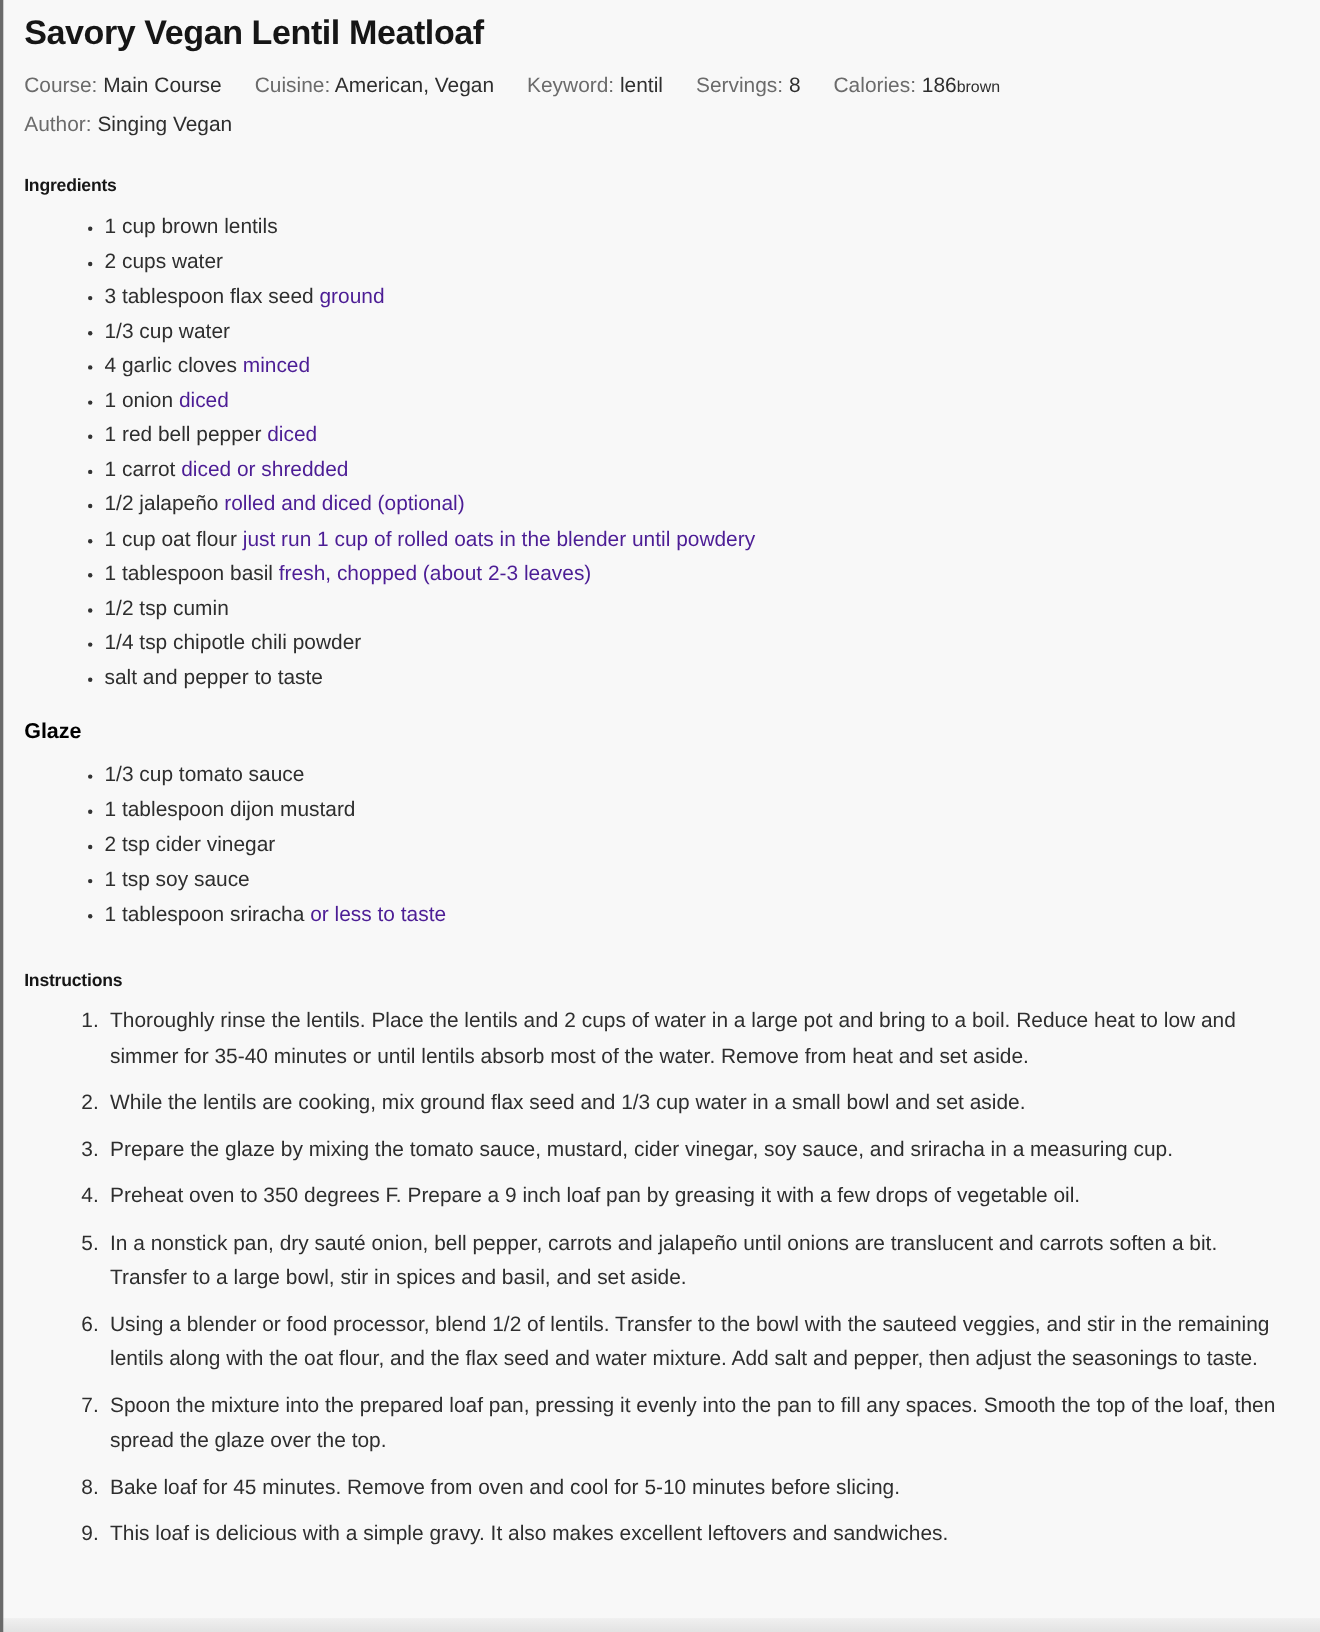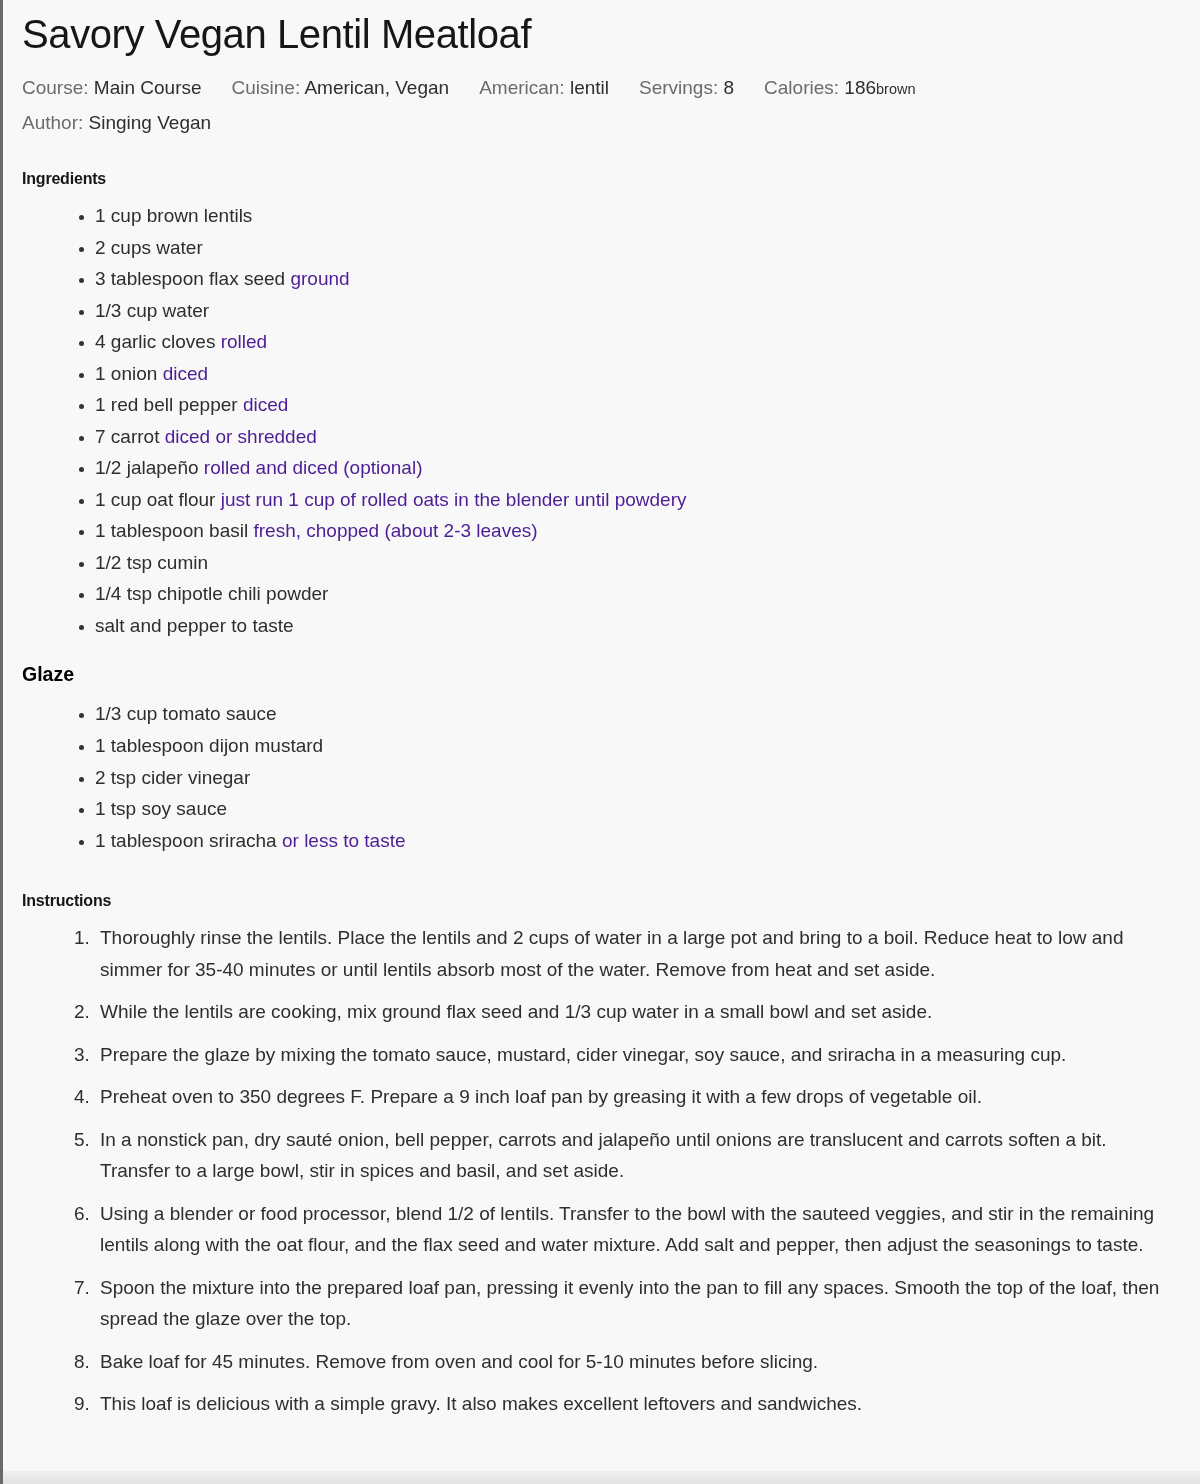--- a/index.html
+++ b/index.html
@@ -19,22 +19,22 @@
     position: absolute;
     left: 0; top: 0;
     width: 3px; height: 100%;
     background: #6a6a6a;
     z-index: 5;
   }
   .page {
     padding: 8px 24px 0 22px;
   }
   h1.title {
-    font-size: 40px;
-    font-weight: 400;
+    font-size: 31px;
+    font-weight: 700;
     letter-spacing: -0.4px;
     color: #161616;
     margin: 4px 0 20px 0;
   }
   .meta-row {
     display: flex;
     flex-wrap: wrap;
     gap: 0 30px;
     font-size: 19px;
     margin: 0 0 13px 0;
@@ -85,21 +85,21 @@
 <main class="page">
 
   <h1 class="title">Savory Vegan Lentil Meatloaf</h1>
 
   <div class="meta-row">
 
       <span class="meta-item"><span class="meta-label">Course:</span> <span class="meta-value">Main Course</span></span>
 
       <span class="meta-item"><span class="meta-label">Cuisine:</span> <span class="meta-value">American, Vegan</span></span>
 
-      <span class="meta-item"><span class="meta-label">American:</span> <span class="meta-value">lentil</span></span>
+      <span class="meta-item"><span class="meta-label">Keyword:</span> <span class="meta-value">lentil</span></span>
 
       <span class="meta-item"><span class="meta-label">Servings:</span> <span class="meta-value">8</span></span>
 
       <span class="meta-item"><span class="meta-label">Calories:</span> <span class="meta-value">186</span><span class="meta-suffix">brown</span></span>
     </div>
 
   <div class="meta-row">
     <span class="meta-item"><span class="meta-label">Author:</span> <span class="meta-value">Singing Vegan</span></span>
   </div>
 
@@ -108,27 +108,27 @@
   <ul class="ingredient-list">
 
       <li><span class="ing-text">1 cup brown lentils</span> </li>
 
       <li><span class="ing-text">2 cups water</span> </li>
 
       <li><span class="ing-text">3 tablespoon flax seed</span> <span class="note">ground</span></li>
 
       <li><span class="ing-text">1/3 cup water</span> </li>
 
-      <li><span class="ing-text">4 garlic cloves</span> <span class="note">rolled</span></li>
+      <li><span class="ing-text">4 garlic cloves</span> <span class="note">minced</span></li>
 
       <li><span class="ing-text">1 onion</span> <span class="note">diced</span></li>
 
       <li><span class="ing-text">1 red bell pepper</span> <span class="note">diced</span></li>
 
-      <li><span class="ing-text">7 carrot</span> <span class="note">diced or shredded</span></li>
+      <li><span class="ing-text">1 carrot</span> <span class="note">diced or shredded</span></li>
 
       <li><span class="ing-text">1/2 jalapeño</span> <span class="note">rolled and diced (optional)</span></li>
 
       <li><span class="ing-text">1 cup oat flour</span> <span class="note">just run 1 cup of rolled oats in the blender until powdery</span></li>
 
       <li><span class="ing-text">1 tablespoon basil</span> <span class="note">fresh, chopped (about 2-3 leaves)</span></li>
 
       <li><span class="ing-text">1/2 tsp cumin</span> </li>
 
       <li><span class="ing-text">1/4 tsp chipotle chili powder</span> </li>

